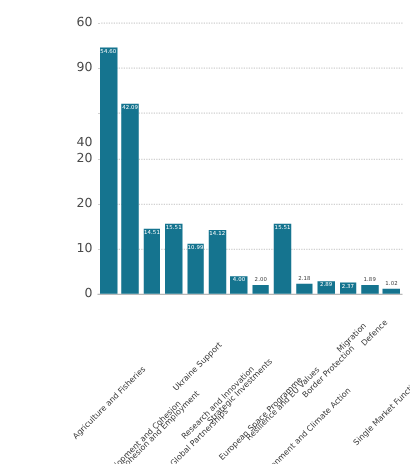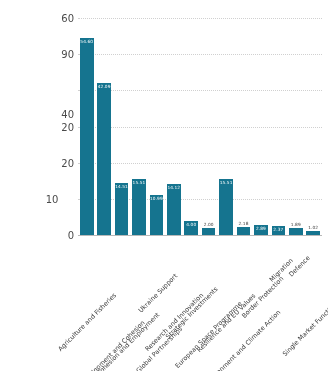--- a/index.html
+++ b/index.html
@@ -207,21 +207,21 @@
         <div class="bar-slot">
           <div class="bar" style="height: 3.689px;">
             <span class="bar-value outside">1.02</span>
           </div>
         </div>
       </div>
   </div>
 
   <div id="yticks">
       <div class="ytick" style="top: 235px;">0</div>
-      <div class="ytick" style="top: 198.833px; text-align: center;">10</div>
+      <div class="ytick" style="top: 198.833px;">10</div>
       <div class="ytick" style="top: 162.667px;">20</div>
       <div class="ytick" style="top: 126.5px;">20</div>
       <div class="ytick" style="top: 90.3333px; margin-top: 24px;">40</div>
       <div class="ytick" style="top: 54.1667px;">90</div>
       <div class="ytick" style="top: 18px;">60</div>
     </div>
 
   <div class="xlabels" id="xlabels">
       <div class="xlabel-slot" style="left: 11.7143px;">
         <div class="xlabel">Agriculture and Fisheries</div>

